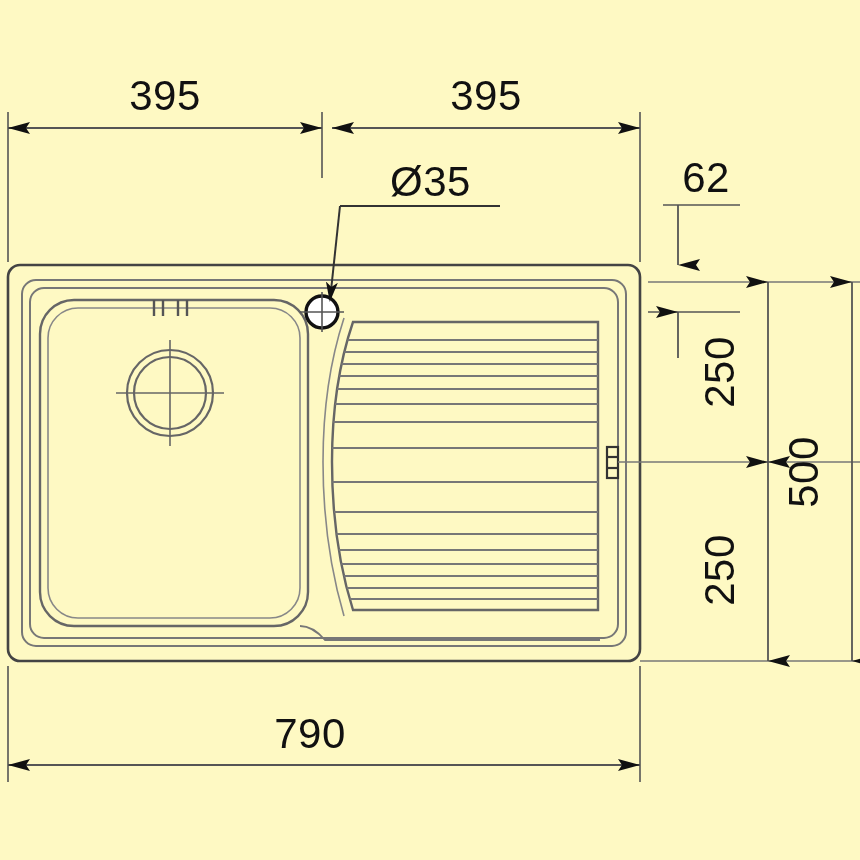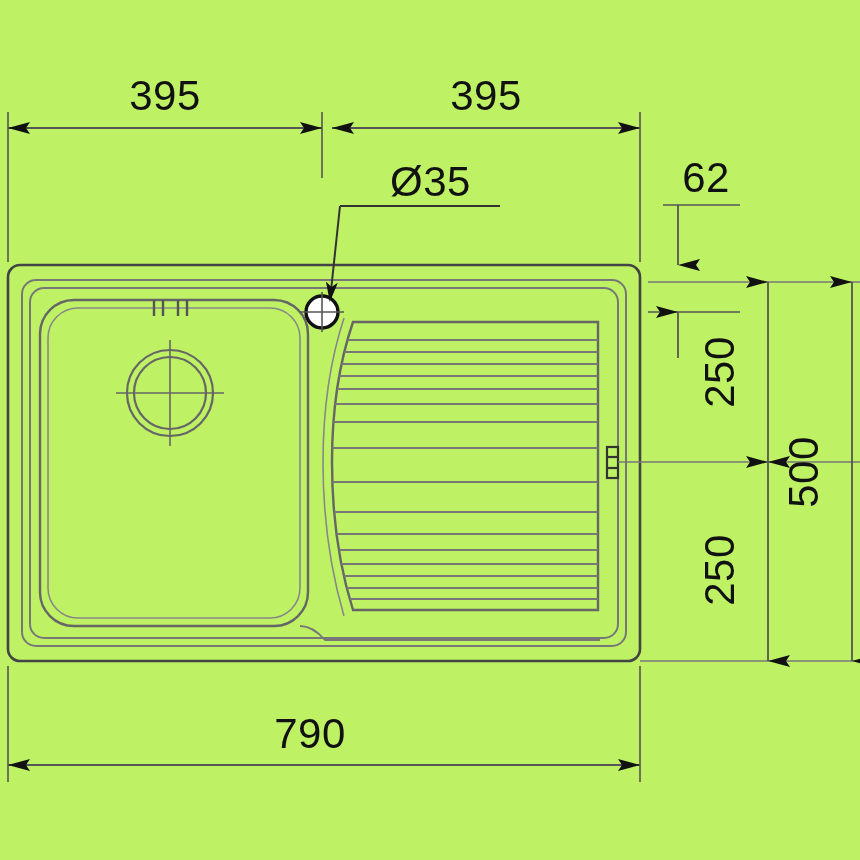--- a/index.html
+++ b/index.html
@@ -10,21 +10,21 @@
   body {
     width: 860px;
     height: 860px;
     font-family: "Liberation Sans", sans-serif;
     overflow: hidden;
   }
   #drawing-root {
     position: relative;
     width: 860px;
     height: 860px;
-    background: #bef264;
+    background: #fef9c3;
   }
   svg.sheet {
     position: absolute;
     left: 0;
     top: 0;
     width: 860px;
     height: 860px;
     display: block;
   }
   .dim-text {

